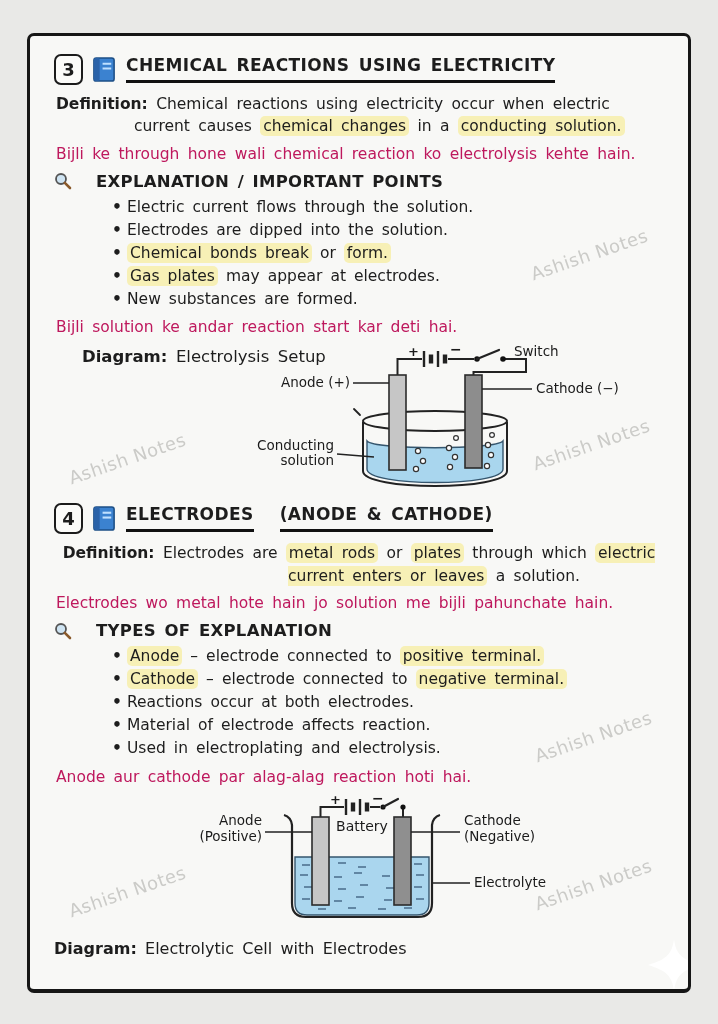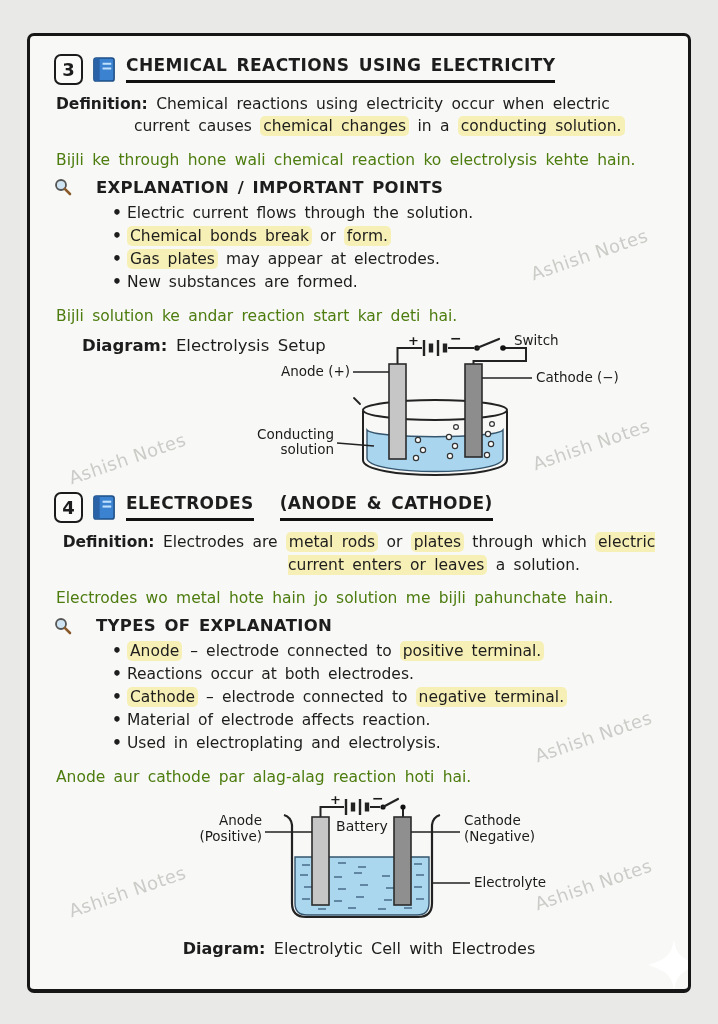--- a/index.html
+++ b/index.html
@@ -41,22 +41,22 @@
   
   .def{
     font-size:15.5px;line-height:1.45;word-spacing:0.22em;
     margin:0 2px 6px 2px;
     padding-left:78px;text-indent:-78px;
   }
   .def2{padding-left:150px;text-indent:-150px;text-align:center;}
   .def b{font-weight:bold;}
   .hl{background:#f7f0b6;border-radius:5px;padding:1px 3px;}
   .hindi{
-    color:#4d7c0f;font-size:15.5px;line-height:1.35;
-    word-spacing:0.22em;margin:12px 2px 7px 2px;
+    color:#be185d;font-size:15.5px;line-height:1.35;
+    word-spacing:0.22em;margin:6px 2px 7px 2px;
   }
   .subheader{
     display:flex;align-items:center;gap:24px;
     font-weight:bold;font-size:16.5px;letter-spacing:0.3px;
     margin:6px 0 5px 0;word-spacing:0.15em;
   }
   .mag-icon{width:18px;height:18px;}
   ul.points{list-style:none;margin:0 0 5px 0;padding:0 0 0 58px;}
   ul.points li{
     position:relative;font-size:15.5px;line-height:1.49;
@@ -68,21 +68,21 @@
   
   .diag1-wrap{position:relative;height:152px;margin:2px 0 6px 0;text-align:center;}
   .diag1-label{
     position:absolute;left:28px;top:2px;font-size:16.5px;word-spacing:0.2em;
   }
   .diag1-label b{font-weight:bold;}
   .diag1-svg{position:absolute;left:168px;top:0;}
   .diag2-wrap{position:relative;height:143px;margin:0;}
   .diag2-svg{position:absolute;left:88px;top:0;}
   .caption{
-    text-align:center;font-size:16px;word-spacing:0.2em;margin-top:1px;
+    text-align:left;font-size:16px;word-spacing:0.2em;margin-top:1px;
   }
   .caption b{font-weight:bold;}
   svg text{font-family:"DejaVu Sans", sans-serif;fill:#1b1b1b;}
   
   .wm{
     position:absolute;color:#cbcbc8;font-size:18px;letter-spacing:0.5px;
     transform:rotate(-19deg);white-space:nowrap;pointer-events:none;
   }
   .wm1{left:498px;top:208px;}
   .wm2{left:36px;top:412px;}
@@ -119,20 +119,21 @@
   <div class="subheader">
     <svg class="mag-icon" viewBox="0 0 18 18">
       <circle cx="7" cy="7" r="5" fill="#cfe4f2" stroke="#555" stroke-width="1.8"></circle>
       <line x1="10.8" y1="10.8" x2="16" y2="16" stroke="#8a5a2b" stroke-width="2.6" stroke-linecap="round"></line>
     </svg>
     <span>EXPLANATION / IMPORTANT POINTS</span>
   </div>
 
   <ul class="points">
     <li><span>Electric current flows through the solution.</span></li>
+    <li><span>Electrodes are dipped into the solution.</span></li>
     <li><span class="hl">Chemical bonds break</span><span> or </span><span class="hl">form.</span></li>
     <li><span class="hl">Gas plates</span><span> may appear at electrodes.</span></li>
     <li><span>New substances are formed.</span></li>
   </ul>
 
   <p class="hindi">Bijli solution ke andar reaction start kar deti hai.</p>
 
   <div class="diag1-wrap">
     <div class="diag1-label"><b>Diagram:</b><span> Electrolysis Setup</span></div>
     <svg class="diag1-svg" width="440" height="152" viewBox="0 0 440 152">
@@ -205,22 +206,22 @@
   <div class="subheader">
     <svg class="mag-icon" viewBox="0 0 18 18">
       <circle cx="7" cy="7" r="5" fill="#cfe4f2" stroke="#555" stroke-width="1.8"></circle>
       <line x1="10.8" y1="10.8" x2="16" y2="16" stroke="#8a5a2b" stroke-width="2.6" stroke-linecap="round"></line>
     </svg>
     <span>TYPES OF EXPLANATION</span>
   </div>
 
   <ul class="points">
     <li><span class="hl">Anode</span><span> – electrode connected to </span><span class="hl">positive terminal.</span></li>
+    <li><span class="hl">Cathode</span><span> – electrode connected to </span><span class="hl">negative terminal.</span></li>
     <li><span>Reactions occur at both electrodes.</span></li>
-    <li><span class="hl">Cathode</span><span> – electrode connected to </span><span class="hl">negative terminal.</span></li>
     <li><span>Material of electrode affects reaction.</span></li>
     <li><span>Used in electroplating and electrolysis.</span></li>
   </ul>
 
   <p class="hindi">Anode aur cathode par alag-alag reaction hoti hai.</p>
 
   <div class="diag2-wrap">
     <svg class="diag2-svg" width="430" height="143" viewBox="0 0 430 143">
 
       <path d="M178.5,22 L178.5,12 L202,12" fill="none" stroke="#222" stroke-width="2"></path>

